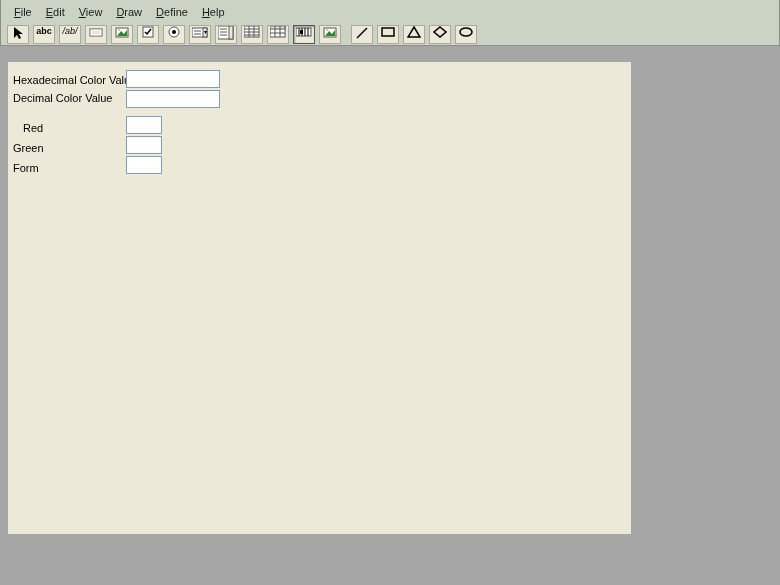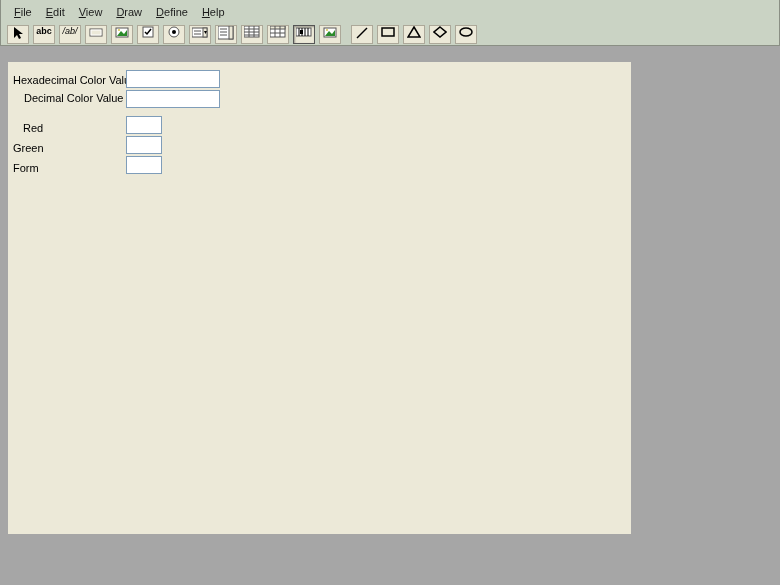--- a/index.html
+++ b/index.html
@@ -154,21 +154,21 @@
         <svg width="14" height="12">
           <ellipse cx="7" cy="6" rx="6" ry="4" fill="none" stroke="#000" stroke-width="1.5"></ellipse>
         </svg>
       </div>
   </div>
 
   <div class="content-outer">
     <div class="form-canvas">
       <div class="lbl" style="left:5px;top:12px">Hexadecimal Color Value</div>
       <input class="inp" style="left: 118px; top: 8px; width: 94px; height: 18px;" value="">
-      <div class="lbl" style="left:16px;top:30px">Decimal Color Value</div>
+      <div class="lbl" style="left:5px;top:30px">Decimal Color Value</div>
       <input class="inp" style="left: 118px; top: 28px; width: 94px; height: 18px;" value="">
       <div class="lbl" style="left:15px;top:60px">Red</div>
       <input class="inp" style="left: 118px; top: 54px; width: 36px; height: 18px;" value="">
       <div class="lbl" style="left:5px;top:80px">Green</div>
       <input class="inp" style="left: 118px; top: 74px; width: 36px; height: 18px;" value="">
       <div class="lbl" style="left:5px;top:100px">Form</div>
       <input class="inp" style="left: 118px; top: 94px; width: 36px; height: 18px;" value="">
     </div>
   </div>
 

